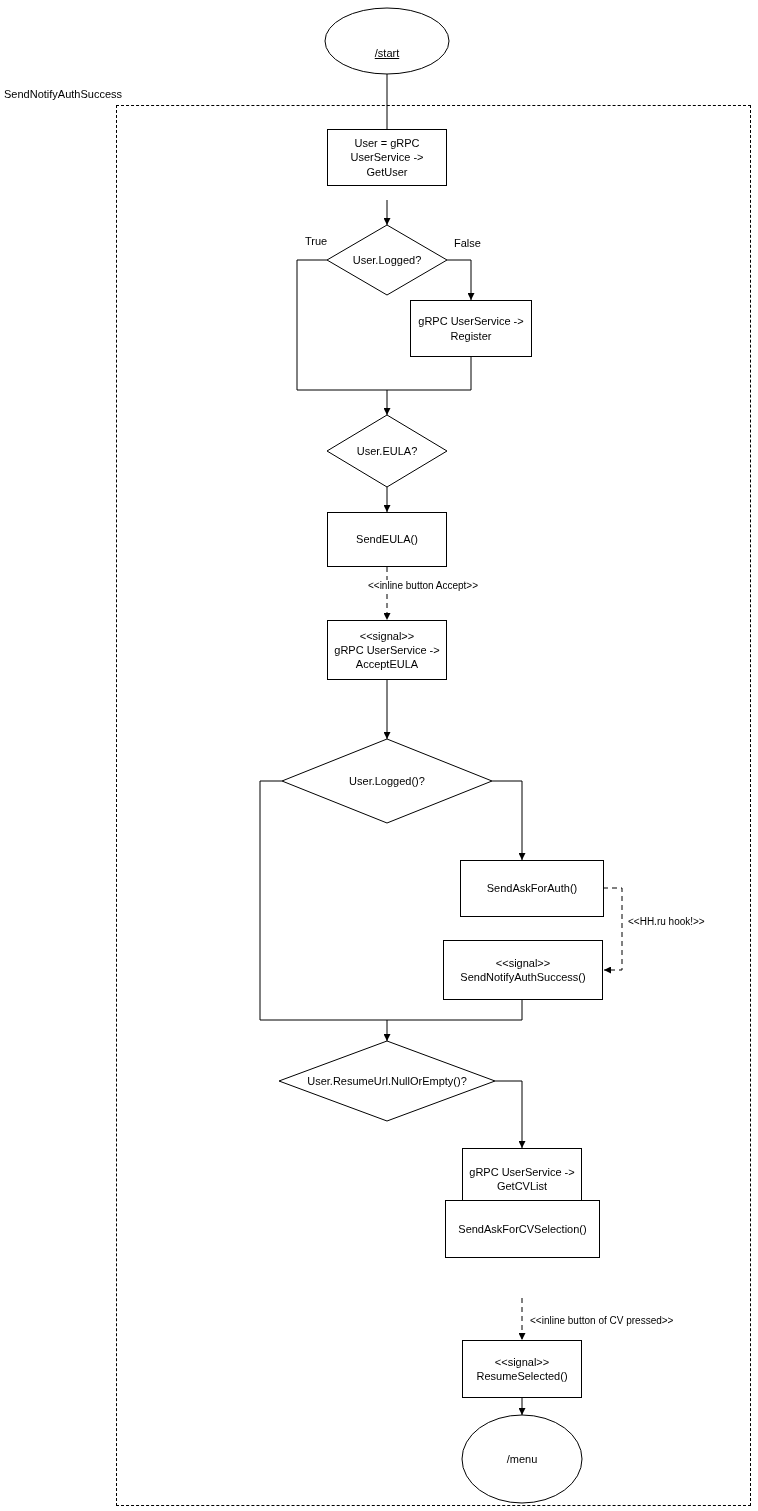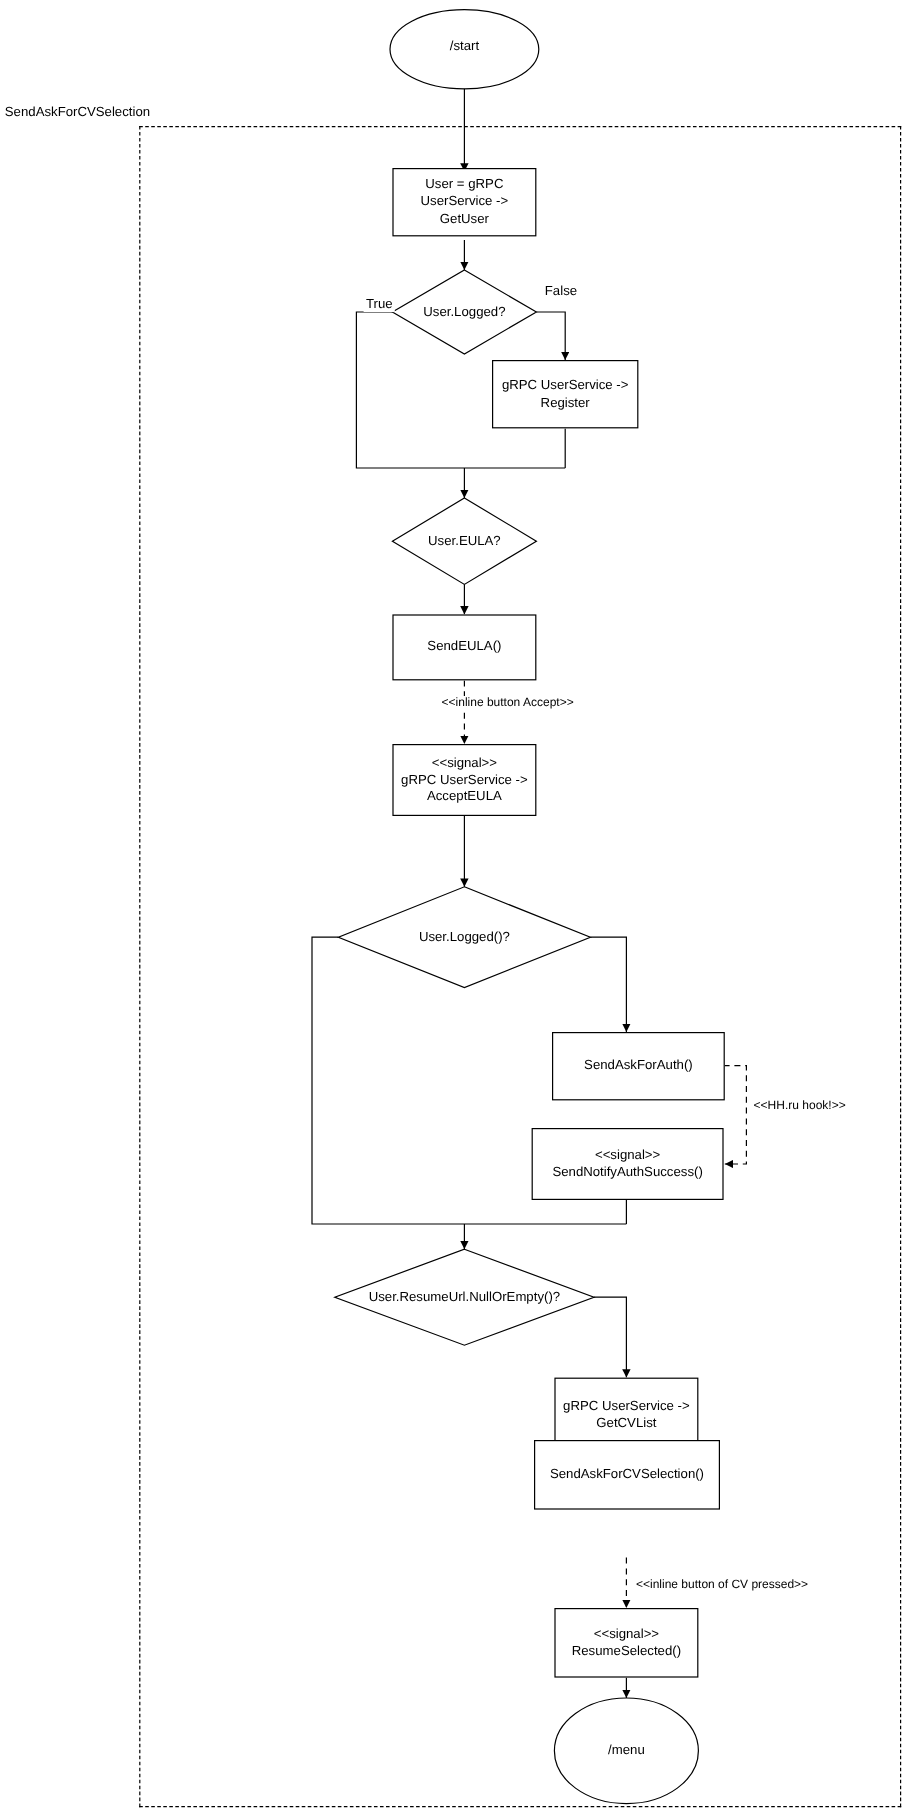--- a/index.html
+++ b/index.html
@@ -14,21 +14,21 @@
   .shape-label { background: transparent; }
   .edge-label { position: absolute; font-size: 11px; background: #ffffff; padding: 0 2px; white-space: nowrap; }
   .edge-label.small { font-size: 10px; }
   .center-x { transform: translateX(-50%); }
 </style>
 </head>
 <body>
 
 <div id="canvas">
 
-  <div class="group-label" style="left:4px; top:88px;">SendAskForCVSelection</div>
+  <div class="group-label" style="left:4px; top:88px;">SendNotifyAuthSuccess</div>
   <div class="group-box" style="left:116px; top:105px; width:633px; height:1399px;"></div>
 
   <svg class="wires" width="758" height="1511" viewBox="0 0 758 1511">
     <defs>
       <marker id="arrow" viewBox="0 0 10 10" refX="10" refY="5" markerWidth="7" markerHeight="7" orient="auto">
         <path d="M0,0 L10,5 L0,10 z" fill="#000000"></path>
       </marker>
     </defs>
 
     <g stroke="#000000" fill="#ffffff" stroke-width="1">
@@ -53,29 +53,29 @@
       <path d="M282,781 L260,781 L260,1020 L522,1020 M522,1000 L522,1020"></path>
       <path d="M387,1020 L387,1041" marker-end="url(#arrow)"></path>
       <path d="M585,888 L622,888 L622,970 L604,970" stroke-dasharray="5 4" marker-end="url(#arrow)"></path>
       <path d="M495,1081 L522,1081 L522,1148" marker-end="url(#arrow)"></path>
       <path d="M522,1210 L522,1240" marker-end="url(#arrow)"></path>
       <path d="M522,1298 L522,1340" stroke-dasharray="5 4" marker-end="url(#arrow)"></path>
       <path d="M522,1398 L522,1415" marker-end="url(#arrow)"></path>
     </g>
   </svg>
 
-  <div class="node shape-label" style="left:325px; top:6px; width:124px; height:66px;">/start</div>
+  <div class="node shape-label" style="left:325px; top:20px; width:124px; height:66px;text-decoration:underline;">/start</div>
 
-  <div class="node rect-node" style="left:327px; top:140px; width:120px; height:57px;">User = gRPC
+  <div class="node rect-node" style="left:327px; top:129px; width:120px; height:57px;">User = gRPC
 UserService -&gt;
 GetUser</div>
 
   <div class="node shape-label" style="left:327px; top:225px; width:120px; height:70px;">User.Logged?</div>
 
-  <div class="edge-label" style="left:303px; top:248px;">True</div>
+  <div class="edge-label" style="left:303px; top:235px;">True</div>
   <div class="edge-label" style="left:452px; top:237px;">False</div>
 
   <div class="node rect-node" style="left:410px; top:300px; width:122px; height:57px;">gRPC UserService -&gt;
 Register</div>
 
   <div class="node rect-node" style="left:327px; top:512px; width:120px; height:55px;">SendEULA()</div>
 
   <div class="node shape-label" style="left:327px; top:415px; width:120px; height:72px;">User.EULA?</div>
 
   <div class="edge-label small center-x" style="left:387px; top:580px;margin-left:36px;">&lt;&lt;inline button Accept&gt;&gt;</div>

